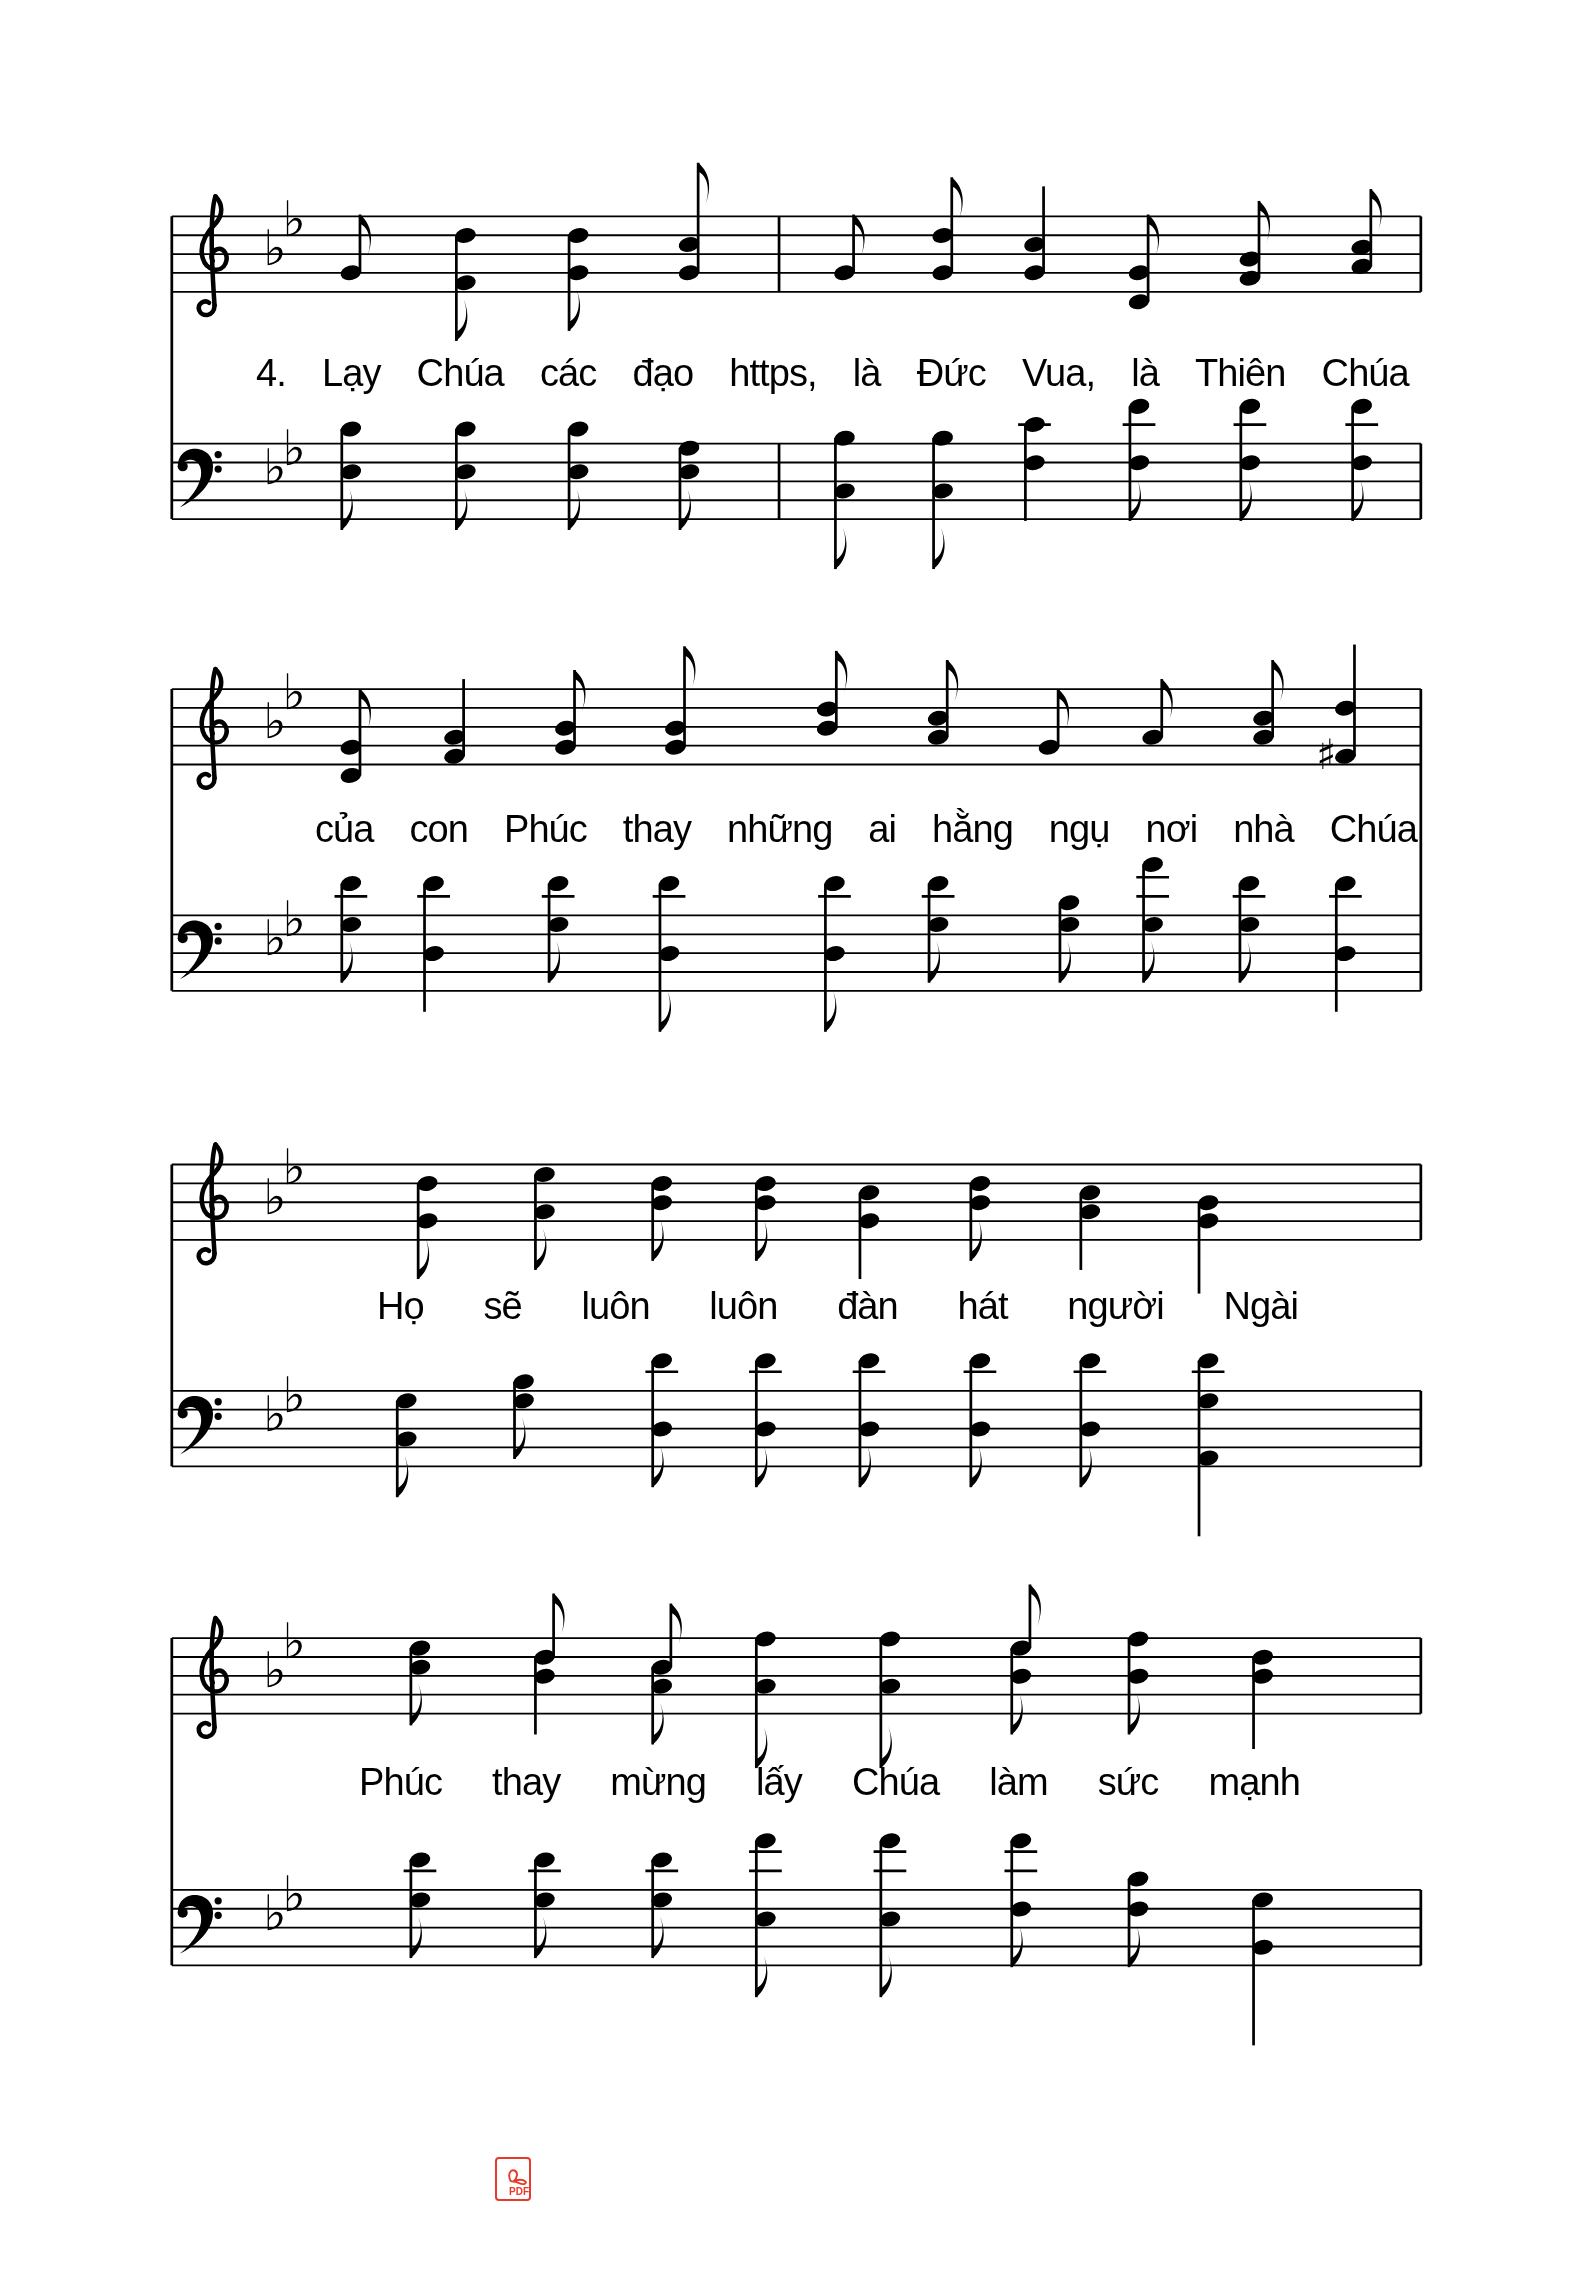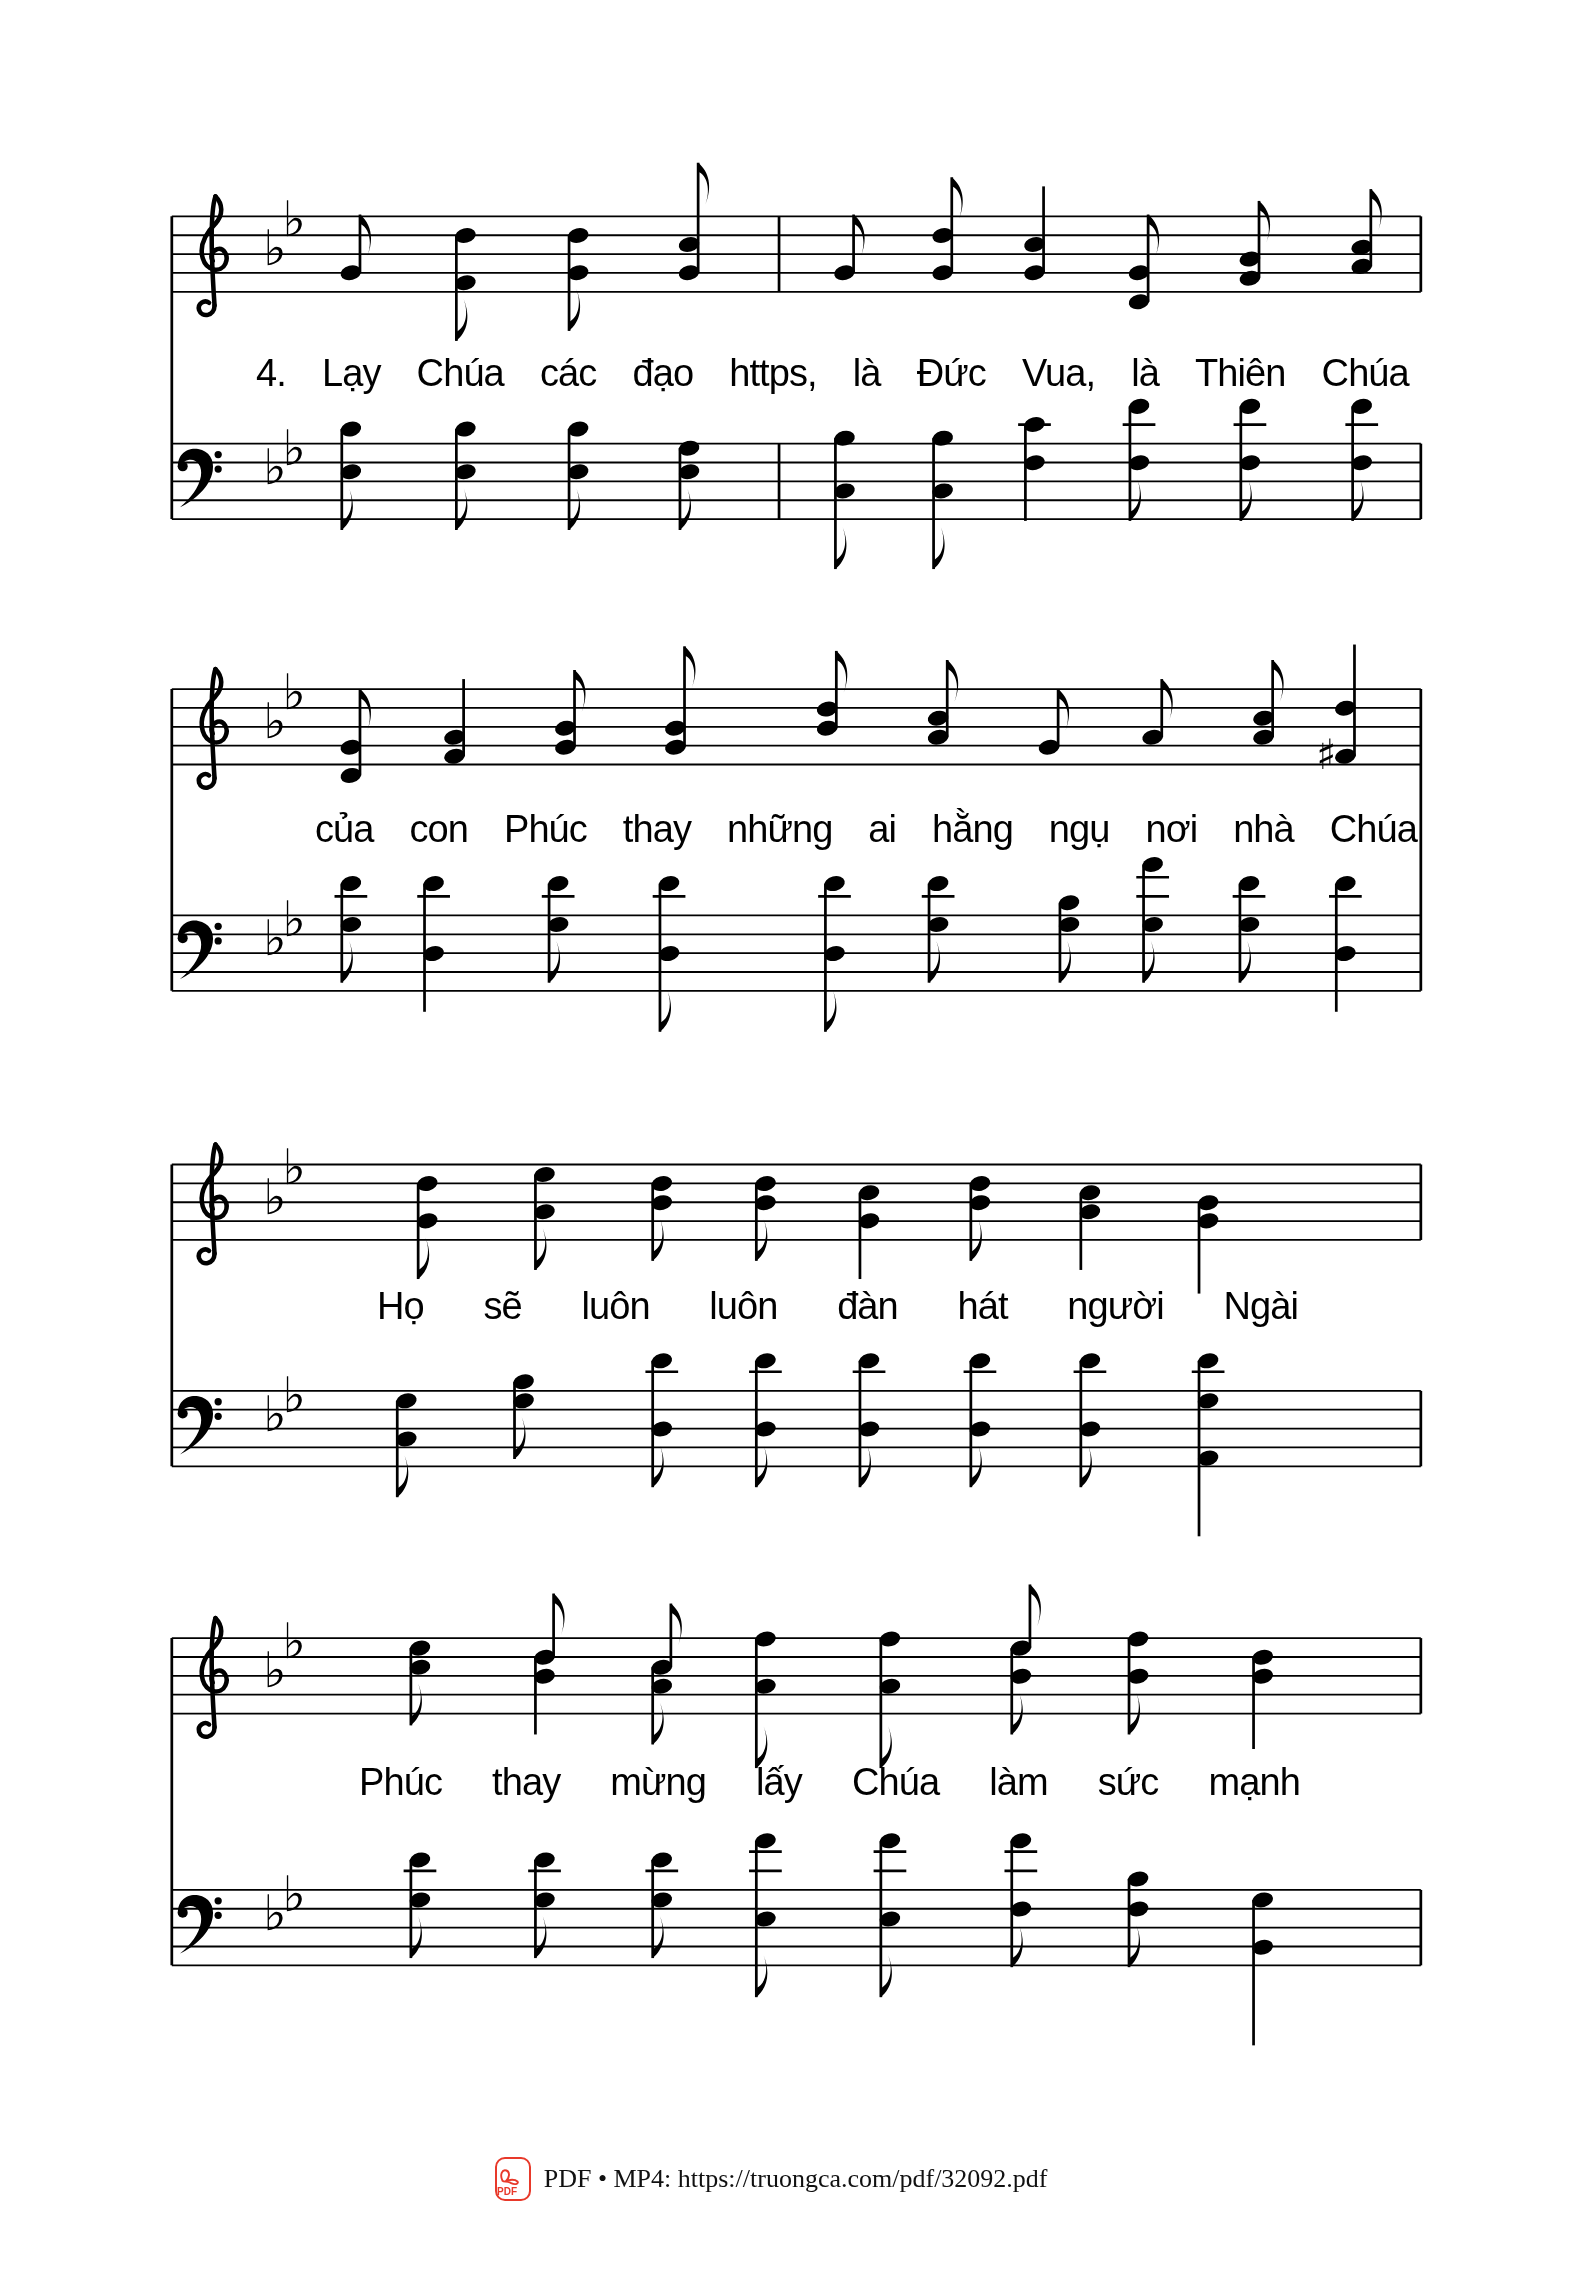--- a/index.html
+++ b/index.html
@@ -3,22 +3,22 @@
 <meta charset="utf-8">
 <style>
   html,body{margin:0;padding:0;background:#888;}
   #page{position:relative;width:1589px;height:2289px;background:#ffffff;overflow:hidden;
         font-family:"Liberation Sans",sans-serif;}
   #score{position:absolute;left:0;top:0;}
   .lyric-line{position:absolute;display:flex;justify-content:space-between;
               font-size:38px;font-weight:400;letter-spacing:-0.9px;color:#000;
               white-space:nowrap;line-height:44px;}
   .footer{position:absolute;display:flex;align-items:center;gap:12.7px;}
-  .pdf-badge{width:36px;height:44px;border:2.3px solid #e8392a;border-radius:10px;
-             background:#fff;display:flex;flex-direction:column;align-items:flex-start;
+  .pdf-badge{width:36px;height:44px;border:2.3px solid #e8392a;border-radius:4px;
+             background:#fff;display:flex;flex-direction:column;align-items:flex-end;
              justify-content:flex-end;box-sizing:border-box;padding-bottom:1.8px;}
   .pdf-badge .pdf-label{font-size:10px;font-weight:700;color:#e8392a;line-height:10px;
              font-family:"Liberation Sans",sans-serif;}
   .pdf-badge svg{display:block;}
   .footer-text{font-family:"Liberation Serif",serif;font-size:26px;color:#111;}
 </style>
 </head>
 <body>
 
 <div id="page">
@@ -494,16 +494,15 @@
       <span>mạnh</span>
     </div>
 
   <div class="footer" id="footer" style="left: 495px; top: 2157px;">
     <div class="pdf-badge">
       <svg width="23.6" height="22" viewBox="0 0 30 28">
         <path d="M 7 20 C 3 12 7 5 12 7 C 17 9 16 16 11 21 C 16 18 23 18 26 21 C 28 23 24 26 18 23 C 13 20 9 22 7 20 Z" fill="none" stroke="#e8392a" stroke-width="2.4" stroke-linejoin="round"></path>
       </svg>
       <div class="pdf-label">PDF</div>
     </div>
-    <div class="footer-text">PDF • MP4: https://truongca.com/pdf/32092.pdf</div>
   </div>
 </div>
 
 
 </body></html>

